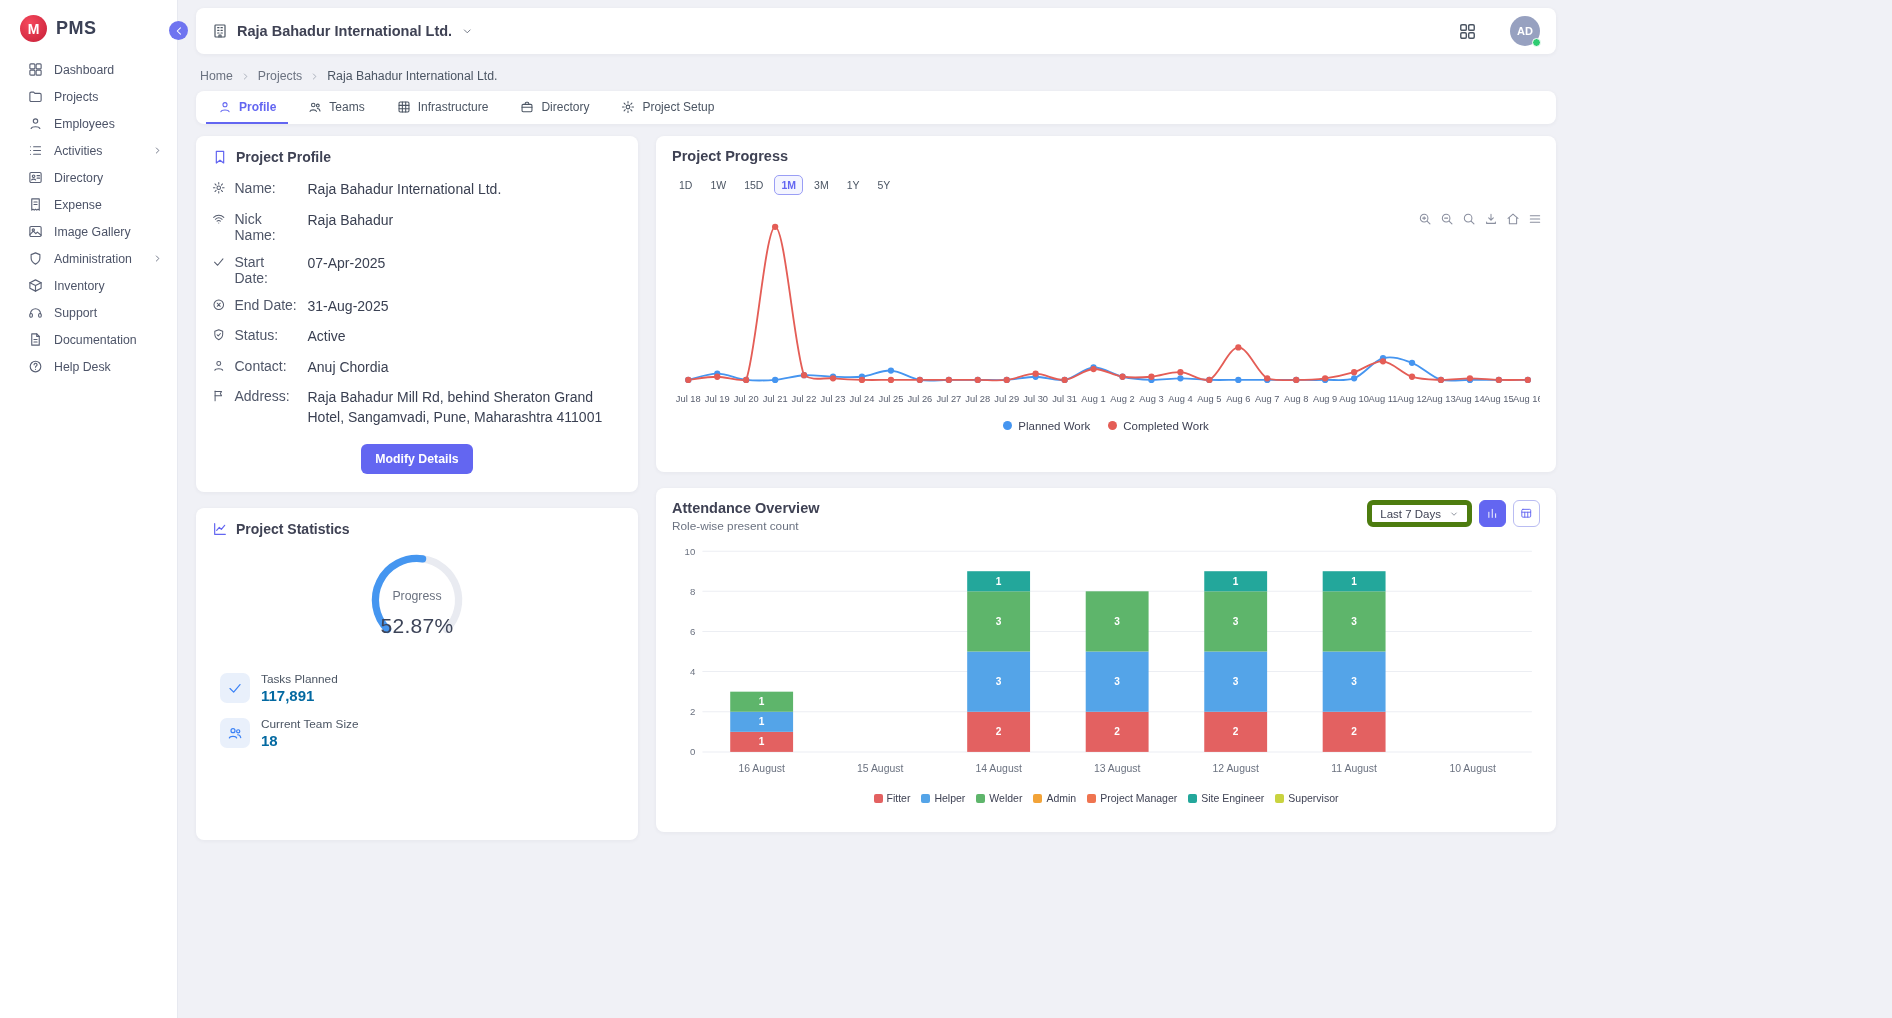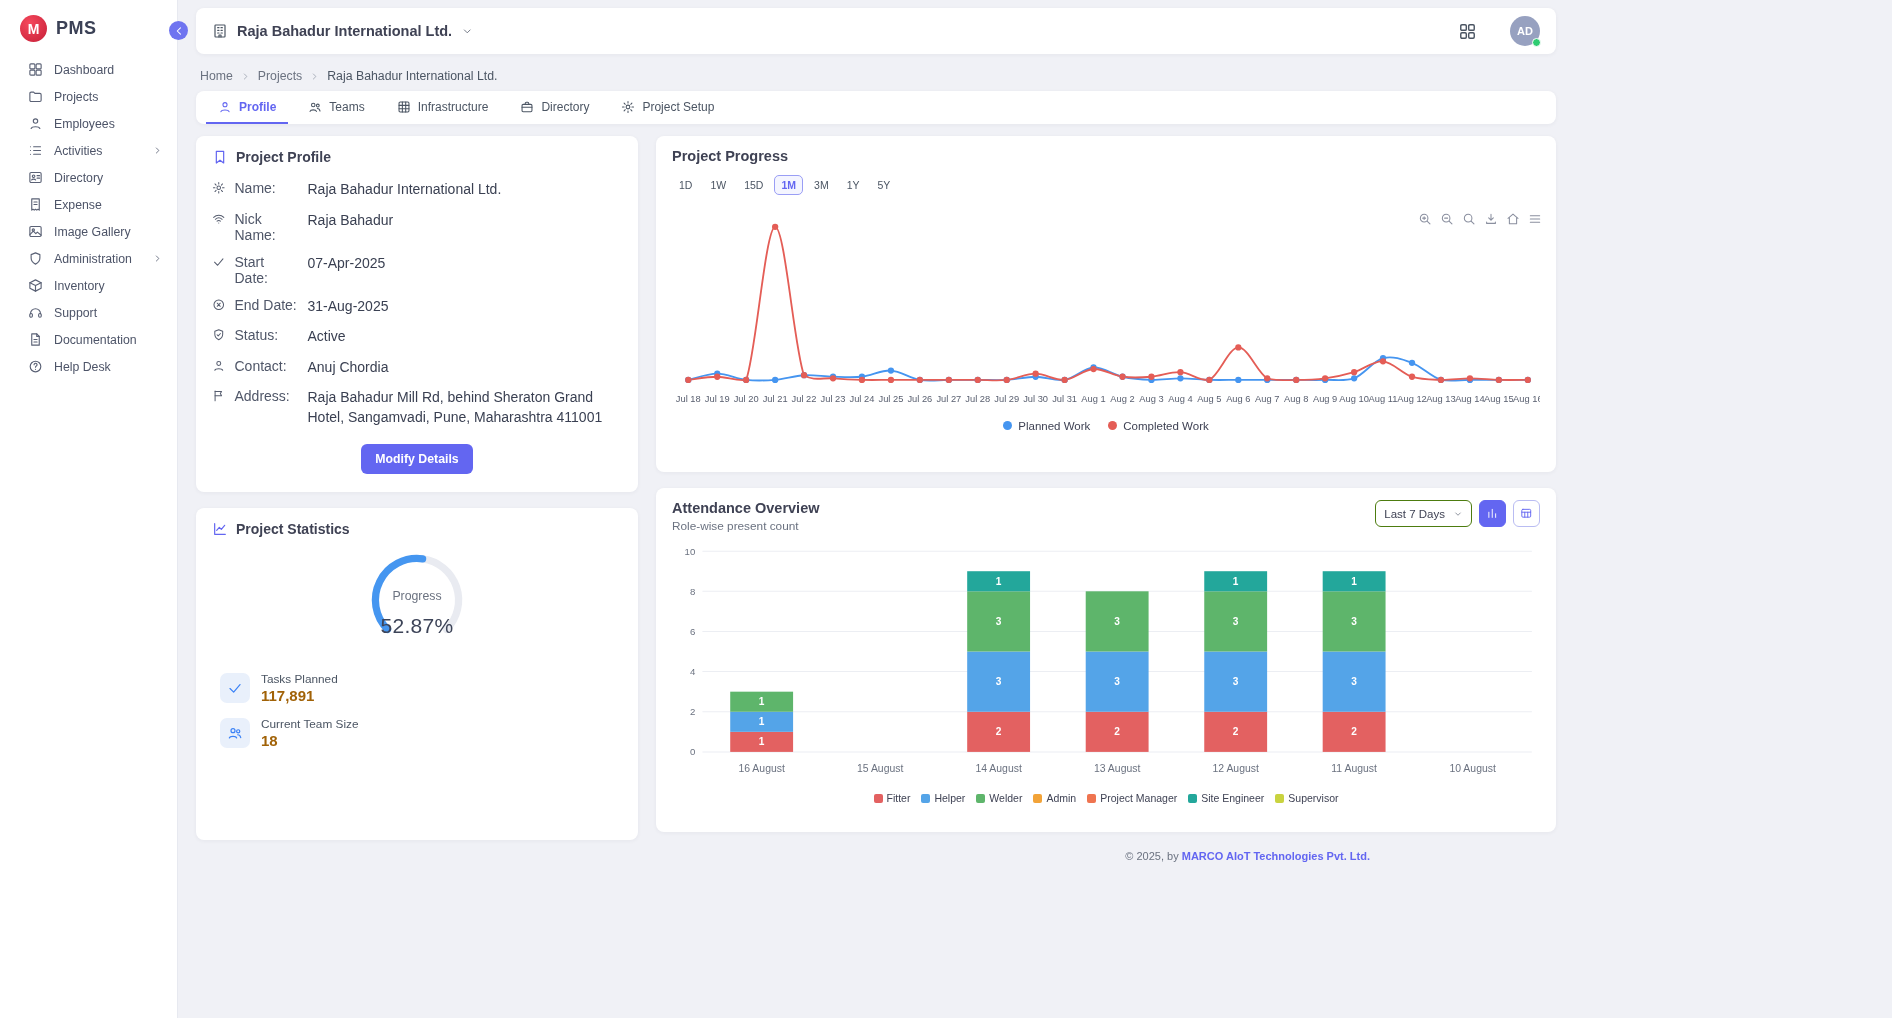--- a/index.html
+++ b/index.html
@@ -67,21 +67,21 @@
 
 .scard{padding:13px 16px;min-height:332px}
 .gauge-wrap{position:relative;height:120px;margin-top:4px;text-align:center}
 #gauge-svg svg{display:block;margin:0 auto}
 .gauge-label{position:absolute;top:37px;left:0;right:0;font-size:12.3px;color:#6b7280}
 .gauge-value{position:absolute;top:62px;left:0;right:0;font-size:21px;color:#3d4458;letter-spacing:.3px}
 .stat-row{display:flex;align-items:center;gap:11px;margin:0 0 13px 8px}
 .stat-ic{width:30px;height:30px;border-radius:7px;background:#e9f0fb;color:#3b82f6;display:flex;align-items:center;justify-content:center;flex-shrink:0}
 .stat-ic svg{width:16px;height:16px}
 .stat-label{font-size:11.8px;color:#4b5563}
-.stat-value{font-size:15px;color:#a16207;margin-top:1px;font-weight:600}
+.stat-value{font-size:15px;color:#0369a1;margin-top:1px;font-weight:600}
 
 .prog-card{padding:12px 16px 10px;position:relative;min-height:336px}
 .sec-title{font-size:14.5px;font-weight:700;color:#3f4254}
 .sec-sub{font-size:11.8px;color:#6b7280;margin-top:3px}
 .ranges{display:flex;gap:4px;margin-top:11px;align-items:center}
 .range-pill{font-size:10.5px;color:#4b5563;padding:3px 6px;border:1px solid transparent;border-radius:5px;cursor:pointer}
 .range-pill.active{color:#6366f1;border-color:#9a9ef5;background:#f4f5ff;font-weight:600}
 .chart-toolbar{position:absolute;right:14px;top:76px;display:flex;gap:8px;color:#8a8f9f}
 .chart-toolbar .ic{cursor:pointer}
 .chart-toolbar .ic svg{width:14px;height:14px}
@@ -89,21 +89,21 @@
 #line-chart svg,#bar-chart svg{width:100%;display:block}
 .legend{display:flex;justify-content:center;gap:18px;align-items:center;margin-top:2px;flex-wrap:wrap}
 .legend-item{display:flex;align-items:center;gap:6px;font-size:11.5px;color:#3f4254;cursor:pointer}
 .sw{width:9px;height:9px;display:inline-block;flex-shrink:0}
 .legend.sm{gap:11px}
 .legend.sm .legend-item{font-size:10.5px;gap:4px}
 
 .att-card{padding:12px 16px 10px;min-height:344px}
 .att-head{display:flex;justify-content:space-between;align-items:flex-start}
 .att-controls{display:flex;gap:7px;align-items:center}
-.select{min-width:90px;height:27px;border:1px solid #4d7c0f;border-radius:6px;display:flex;align-items:center;justify-content:space-between;gap:8px;padding:0 8px;font-size:11.5px;color:#3f4254;cursor:pointer;background:#fff}
+.select{min-width:90px;height:27px;border:5px solid #4d7c0f;border-radius:6px;display:flex;align-items:center;justify-content:space-between;gap:8px;padding:0 8px;font-size:11.5px;color:#3f4254;cursor:pointer;background:#fff}
 .select .ic{color:#6b7280}
 .toggle{width:27px;height:27px;border-radius:6px;border:1px solid #b9bcf2;background:#fff;color:#6366f1;display:flex;align-items:center;justify-content:center;cursor:pointer;padding:0}
 .toggle.active{background:#6366f1;border-color:#6366f1;color:#fff}
 .toggle svg{width:14px;height:14px}
 #bar-chart{margin-top:8px}
 
 .footer{font-size:11px;color:#6b7280;text-align:right;padding:2px 186px 8px 0}
 .footer-link{color:#6366f1;text-decoration:none;font-weight:600;cursor:pointer}
 </style>
 </head>
@@ -756,21 +756,18 @@
                   <span class="sw" style="background: rgb(35, 167, 155); border-radius: 2px;"></span>
                   <span>Site Engineer</span>
                 </div>
                 <div class="legend-item">
                   <span class="sw" style="background: rgb(201, 211, 63); border-radius: 2px;"></span>
                   <span>Supervisor</span>
                 </div>
               </div>
           </section>
 
-          <div class="footer">
-            <span>© 2025, by </span><a class="footer-link">MARCO AIoT Technologies Pvt. Ltd.</a>
-          </div>
 
         </div>
       </div>
     </div>
   </main>
 </div>
 
 </body></html>

